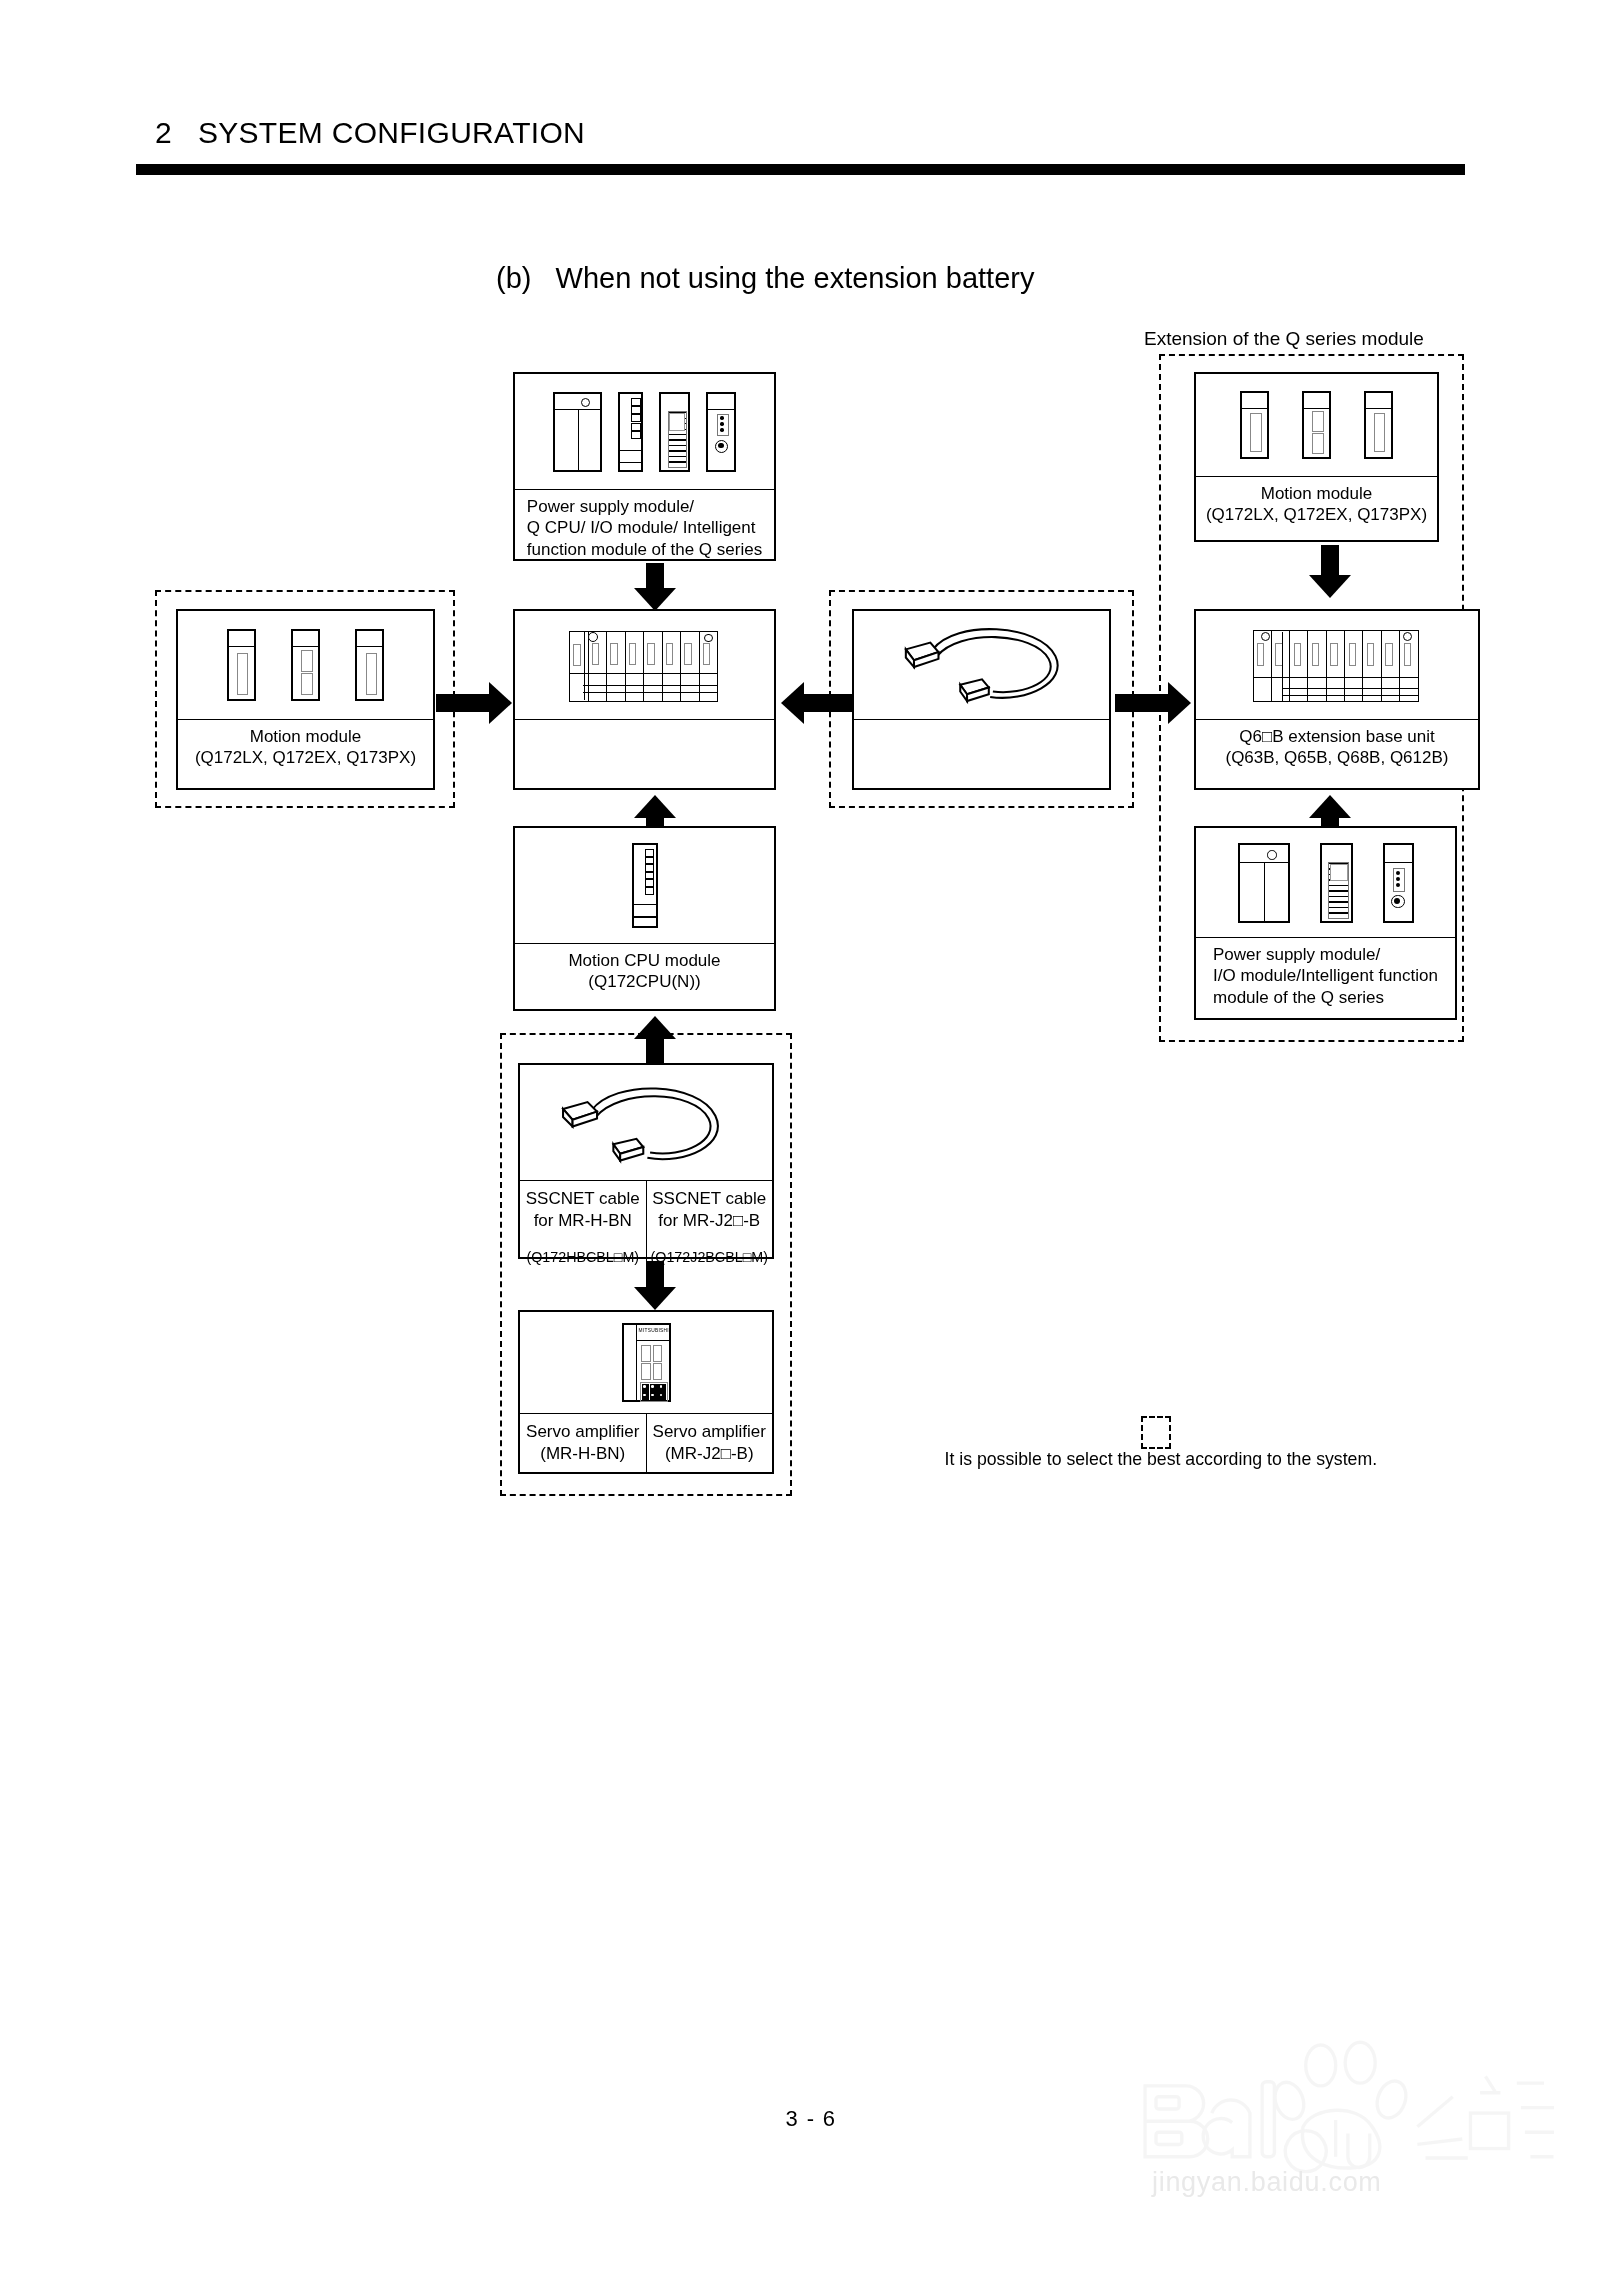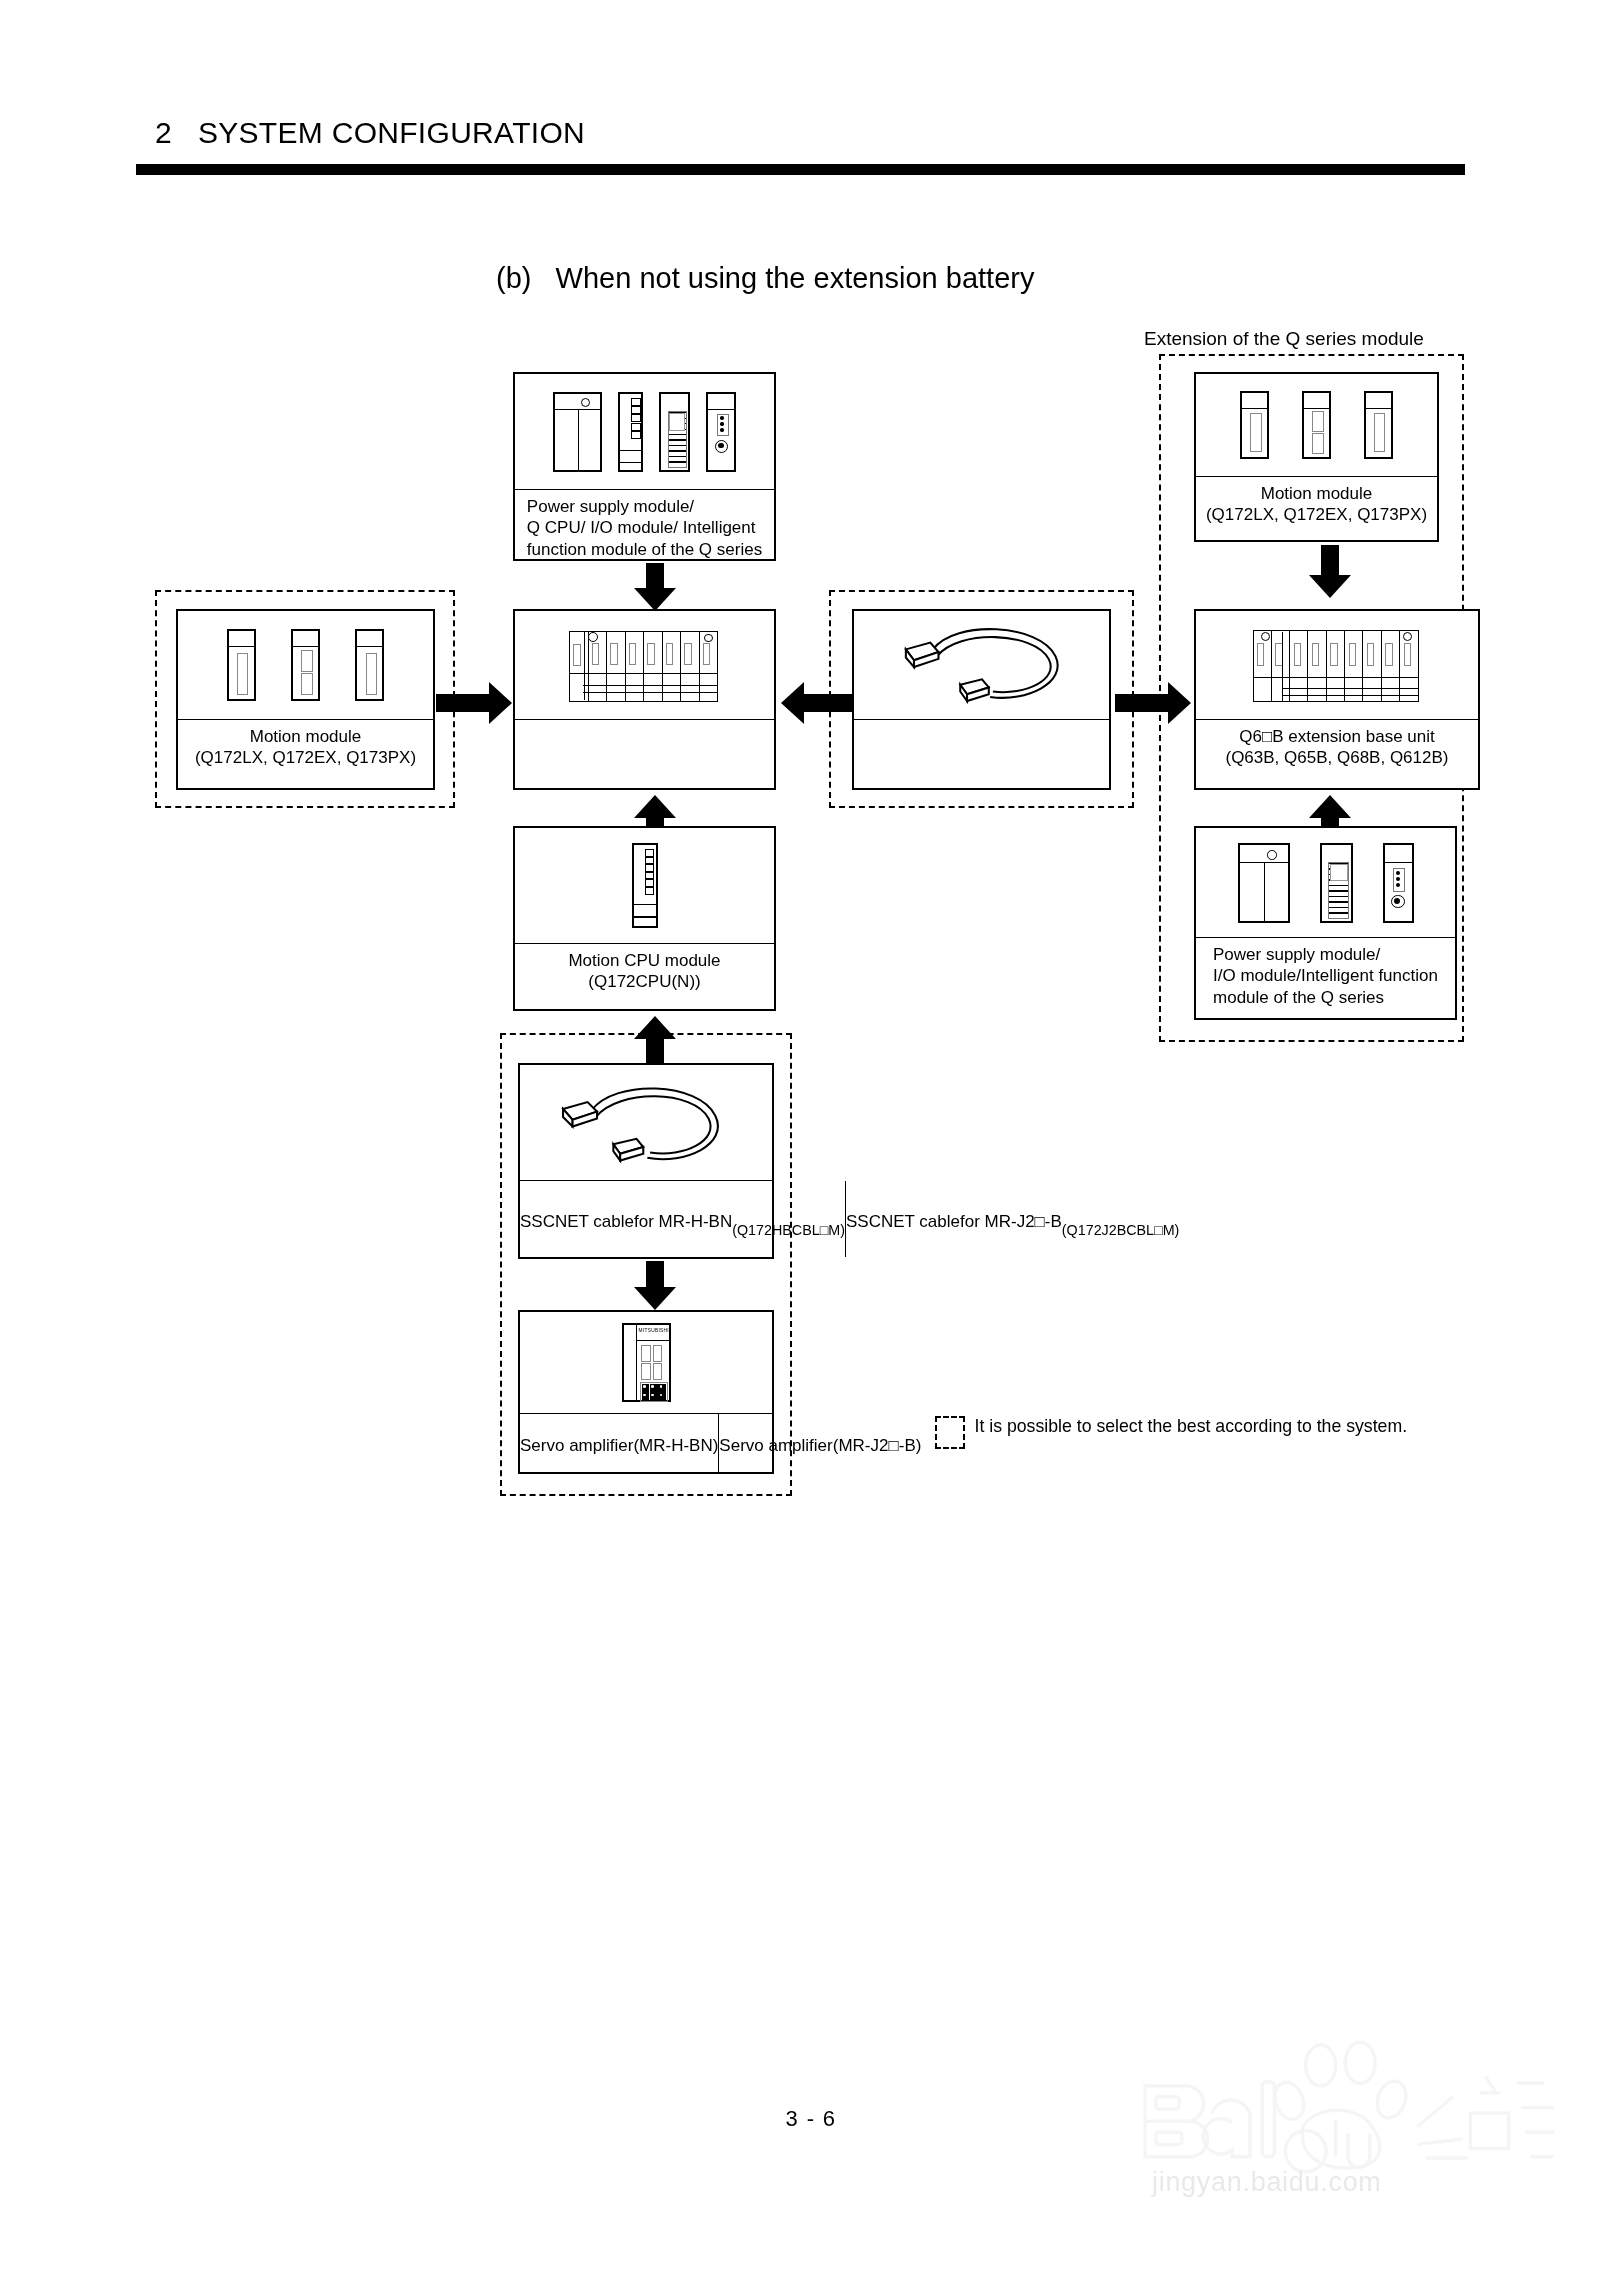--- a/index.html
+++ b/index.html
@@ -34,40 +34,40 @@
     display:flex; align-items:center; justify-content:center;
   }
   .card .cap {
     flex:1 1 auto; display:flex; align-items:flex-start; justify-content:center;
     padding-top:5.5px;
   }
   .cap-text { font-size:17px; line-height:1.28; text-align:center; white-space:pre-line; }
   .cap-text.left { text-align:left; }
   .cap-split { display:flex; width:100%; height:100%; }
   .cap-split > div {
-    flex:1 1 0; display:flex; flex-direction:row; align-items:center;
+    flex:1 1 0; display:flex; flex-direction:column; align-items:center;
     justify-content:flex-start; padding-top:6.8px; text-align:center;
   }
   .cap-split > div:first-child { border-right:1.4px solid #000; }
   .cs-line { font-size:17px; line-height:1.3; white-space:nowrap; }
   .cs-code { font-size:14.3px; line-height:1.45; white-space:nowrap; margin-top:15px; }
 
   
   .arrow { position:absolute; }
   .arrow-r, .arrow-l { display:flex; align-items:center; }
   .arrow-shaft-h { background:#000; height:17.7px; }
   .arrow-head-r { width:0;height:0;border-top:21px solid transparent;border-bottom:21px solid transparent;border-left:23px solid #000; }
   .arrow-head-l { width:0;height:0;border-top:21px solid transparent;border-bottom:21px solid transparent;border-right:23px solid #000; }
   .arrow-v { display:flex; flex-direction:column; align-items:center; }
   .arrow-shaft-v { background:#000; width:17.7px; }
   .arrow-head-d { width:0;height:0;border-left:21px solid transparent;border-right:21px solid transparent;border-top:23px solid #000; }
   .arrow-head-u { width:0;height:0;border-left:21px solid transparent;border-right:21px solid transparent;border-bottom:23px solid #000; }
 
   
-  #legend { position:absolute; left:935px; top:1416px; display:flex; align-items:flex-start; }
+  #legend { position:absolute; left:935px; top:1416px; display:flex; align-items:center;flex-direction:column; }
   #legend-swatch { width:30px; height:33px; border:2px dashed #000; box-sizing:border-box; }
   #legend-text { font-size:17.7px; margin-left:9.5px; white-space:nowrap; }
 
   
   #page-number { position:absolute; left:0; top:2106px; width:1622px; text-align:center; font-size:22px; letter-spacing:1.4px; }
 
   
   #watermark { position:absolute; left:1131px; top:2011px; width:423px; height:177px; opacity:0.5; pointer-events:none; }
   #wm-text { position:absolute; left:1152px; top:2167px; font-size:27px; color:#e9e9e9; letter-spacing:0.7px; }
 

